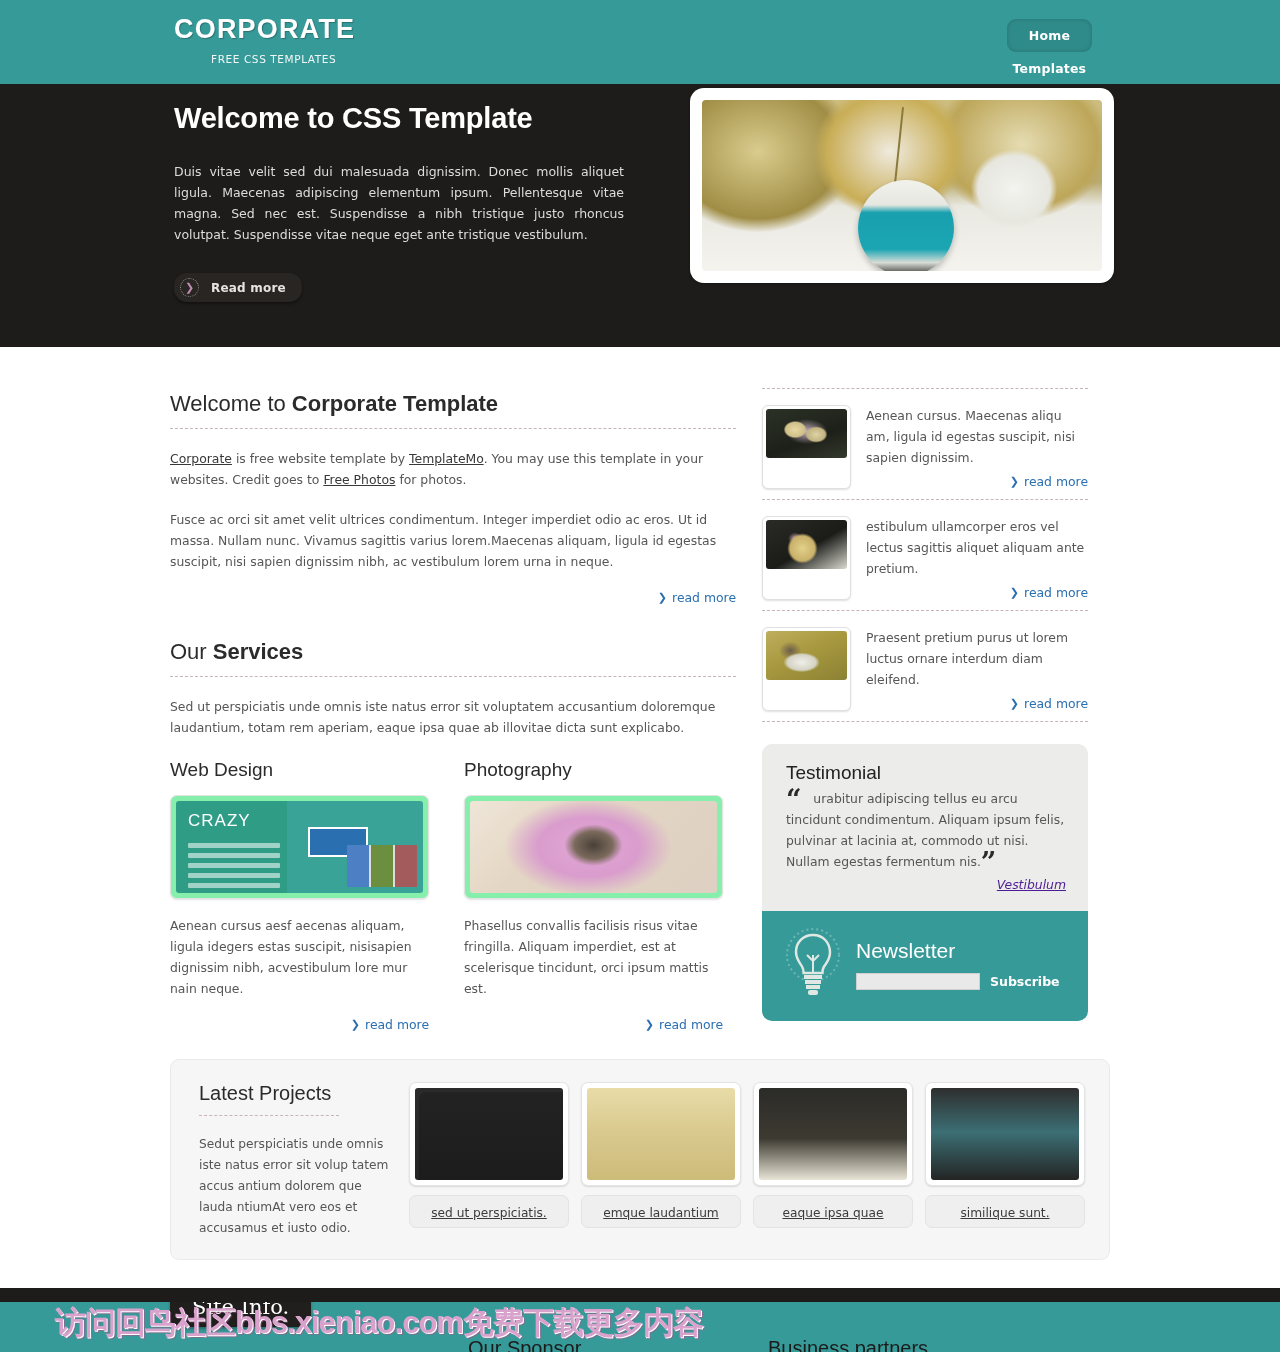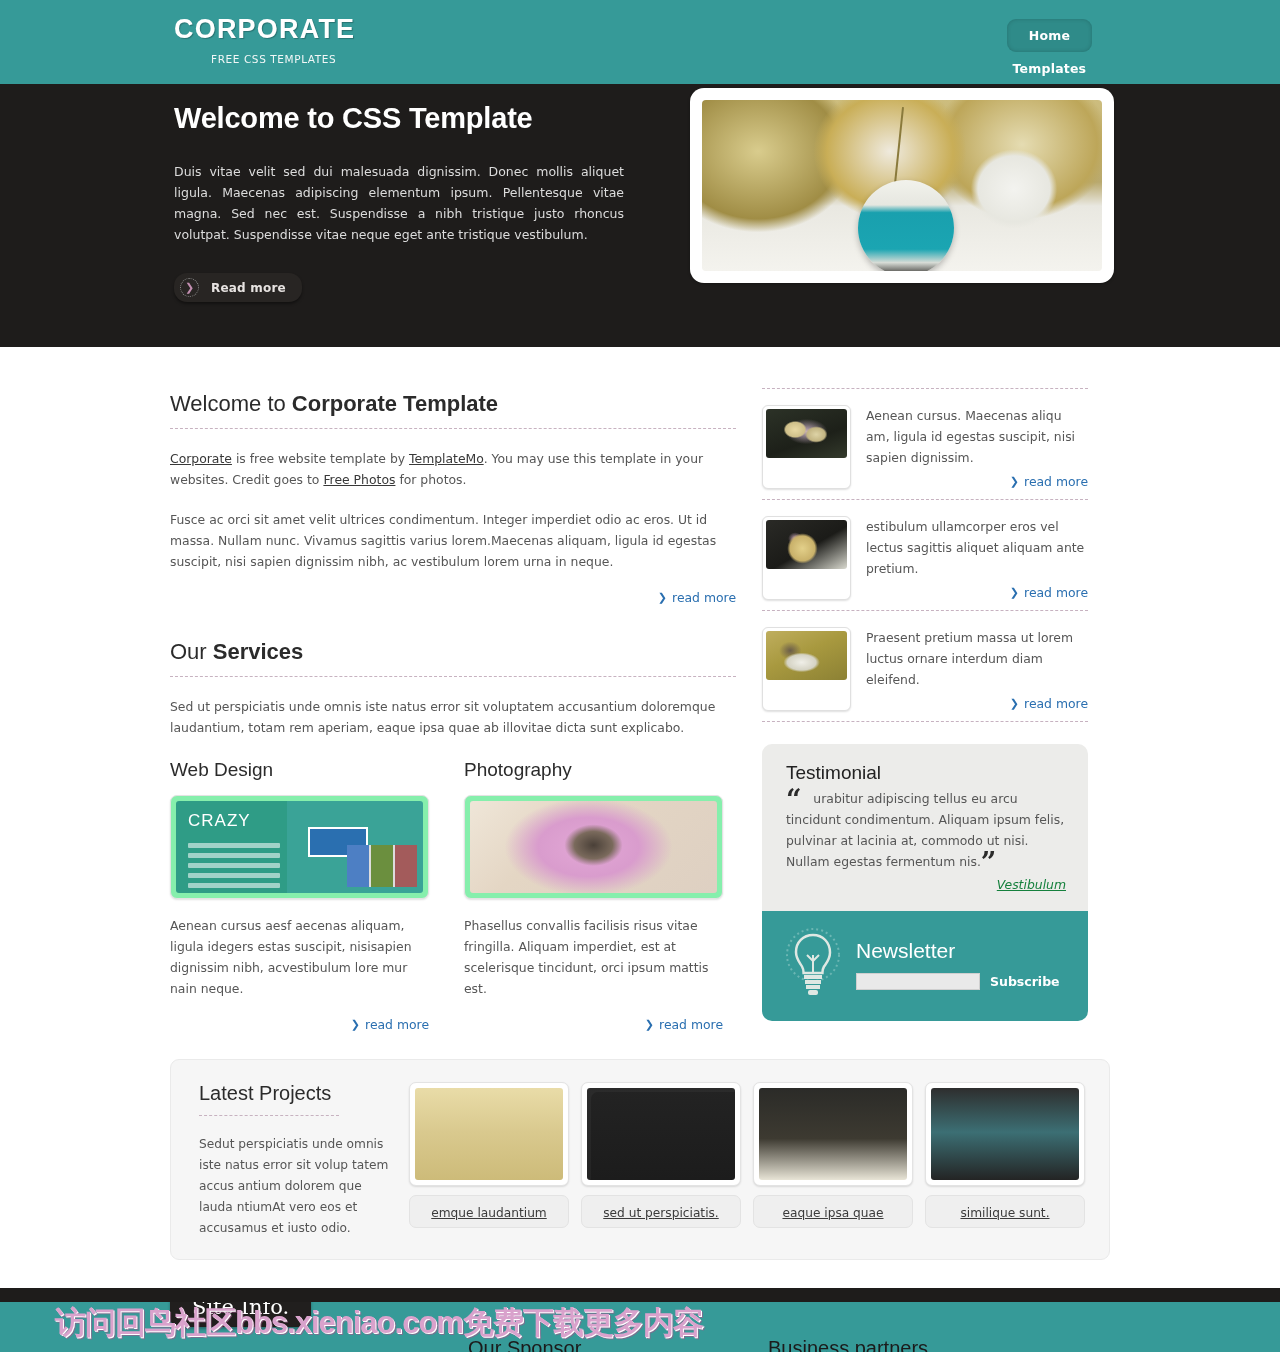--- a/index.html
+++ b/index.html
@@ -191,21 +191,21 @@
     margin-top:22px; background:#ececea; border-radius:10px 10px 0 0;
     padding:18px 22px 18px 24px;
   }
   .testi h3 {
     font-family:"Liberation Sans", sans-serif;
     font-size:19px; font-weight:normal; color:#222; margin:0 0 4px 0;
   }
   .testi p { font-size:12.4px; line-height:21px; color:#565656; margin:0; }
   .qmark { font-family:"DejaVu Serif", serif; font-size:27px; font-weight:bold; color:#2b2b2b; line-height:0; position:relative; top:6px;}
   .testi .author { text-align:right; margin-top:2px; }
-  .testi .author a { font-size:12.4px; color:#15803d; font-style:italic; text-decoration:underline; }
+  .testi .author a { font-size:12.4px; color:#4c1d95; font-style:italic; text-decoration:underline; }
 
   .newsletter {
     background:#369a98; border-radius:0 0 10px 10px;
     padding:16px 20px 20px 20px; display:flex; align-items:center; gap:12px;
     position:relative; min-height:96px;
   }
   .bulb { width:62px; height:74px; flex:0 0 auto; position:relative; }
   .newsletter h3 {
     font-family:"Liberation Sans", sans-serif;
     font-size:21px; font-weight:normal; color:#ffffff; margin:0 0 10px 0;
@@ -421,21 +421,21 @@
               </a></div>
         </div>
       </div>
       <div class="news-sep"></div>
 
       <div class="news-item">
         <div class="news-thumb-frame">
             <div class="news-thumb nt3"></div>
           </div>
         <div style="flex:1">
-          <div class="news-text">Praesent pretium massa ut lorem luctus ornare interdum diam eleifend.</div>
+          <div class="news-text">Praesent pretium purus ut lorem luctus ornare interdum diam eleifend.</div>
           <div class="news-rm"><a href="#" class="rm">
                 <span class="chev">❯</span>
                 <span>read more</span>
               </a></div>
         </div>
       </div>
       <div class="news-sep"></div>
 
       <div class="testi">
         <h3>Testimonial</h3>
@@ -470,30 +470,30 @@
   <div class="projects">
     <div class="proj-left">
       <h3>Latest Projects</h3>
       <div class="dashed"></div>
       <p>Sedut perspiciatis unde omnis iste natus error sit volup tatem accus antium dolorem que lauda ntiumAt vero eos et accusamus et iusto odio.</p>
     </div>
     <div class="proj-items">
 
       <div class="proj">
         <div class="proj-frame">
-            <div class="proj-shot ps2"></div>
-          </div>
-        <div class="proj-cap"><a href="#">emque laudantium</a></div>
+            <div class="proj-shot ps1"></div>
+          </div>
+        <div class="proj-cap"><a href="#">sed ut perspiciatis.</a></div>
       </div>
 
       <div class="proj">
         <div class="proj-frame">
-            <div class="proj-shot ps1"></div>
-          </div>
-        <div class="proj-cap"><a href="#">sed ut perspiciatis.</a></div>
+            <div class="proj-shot ps2"></div>
+          </div>
+        <div class="proj-cap"><a href="#">emque laudantium</a></div>
       </div>
 
       <div class="proj">
         <div class="proj-frame">
             <div class="proj-shot ps3"></div>
           </div>
         <div class="proj-cap"><a href="#">eaque ipsa quae</a></div>
       </div>
 
       <div class="proj">

